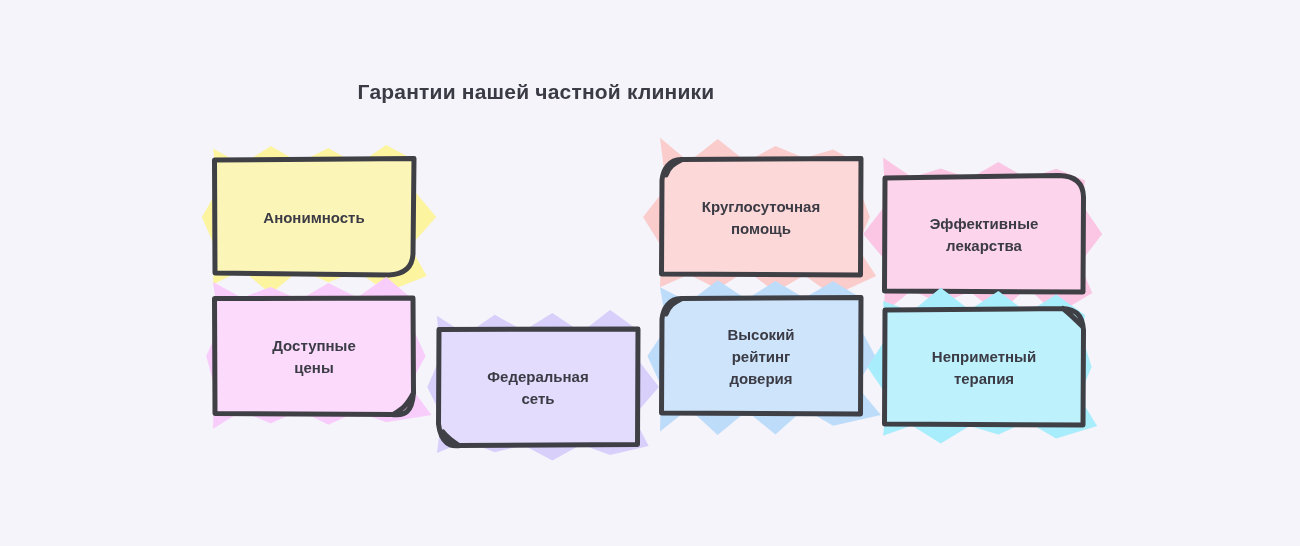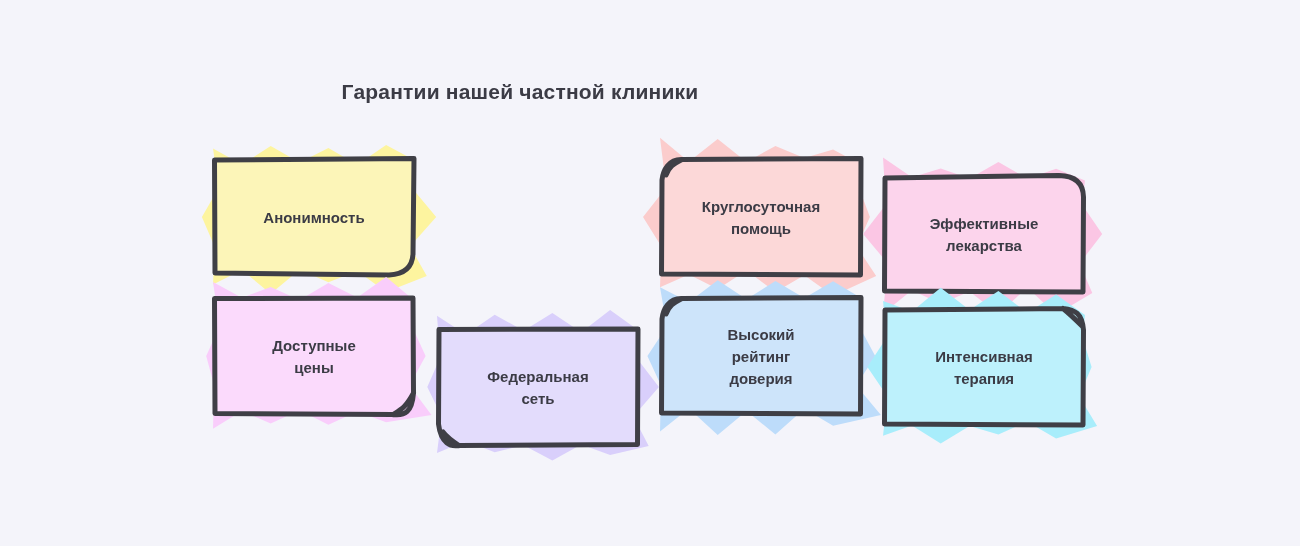--- a/index.html
+++ b/index.html
@@ -24,20 +24,21 @@
   #page-title {
     position: absolute;
     left: 0;
     top: 80px;
     width: 1040px;
     text-align: center;
     font-size: 21px;
     font-weight: bold;
     color: #3b3b45;
     letter-spacing: 0.2px;
+    padding-left: 16px;
   }
 
   
   .card-grid {
     position: absolute;
     left: 0;
     top: 8px;
     width: 1300px;
     height: 546px;
     padding-left: 48px;
@@ -143,18 +144,18 @@
 доверия</div>
       </div>
       <div class="card" style="left: 883px; top: 300px; width: 202px; height: 118px;">
         <svg viewBox="-18 -20 238 158" style="left: -18px; top: -20px; width: 238px; height: 158px;">
           <path d="M0.0,-7.1 L28.9,3.5 L57.7,-20.2 L86.6,2.0 L115.4,-17.1 L144.3,4.7 L173.1,-13.4 L202.0,7.0 L199.5,29.5 L208.6,59.0 L196.2,88.5 L214.1,118.0 L173.1,130.5 L144.3,113.8 L115.4,126.4 L86.6,118.0 L57.7,135.6 L28.9,117.4 L0.0,127.7 L4.4,88.5 L-15.6,59.0 L3.6,29.5 Z" fill="#a8edfb"></path>
           <path d="M2,2 L180,0.5
            C192,2 199,5 200.5,22
            L200,117 L1.5,116 Z
            M180,0.5 C188,7 192,11 199,18" fill="#bdf1fc" stroke="#3f3f46" stroke-width="5" stroke-linejoin="round" stroke-linecap="round"></path>
         </svg>
-        <div class="card-label">Интенсивная
+        <div class="card-label">Неприметный
 терапия</div>
       </div>
     </div>
 
 </div>
 
 </body></html>

